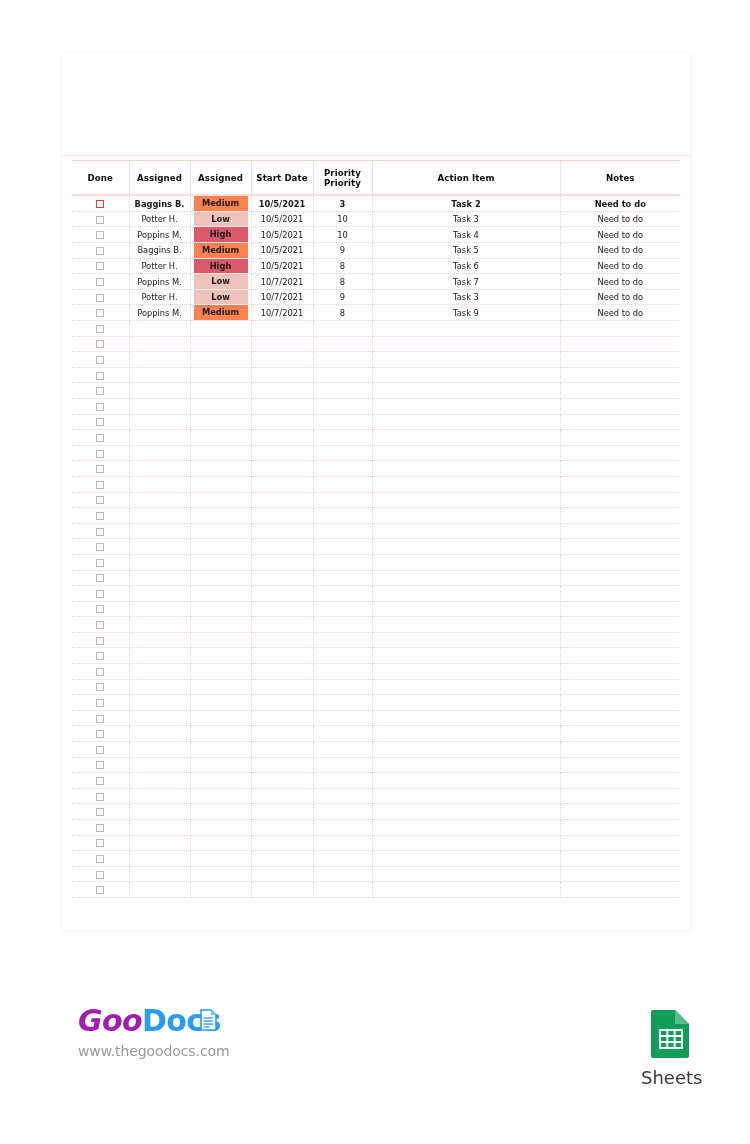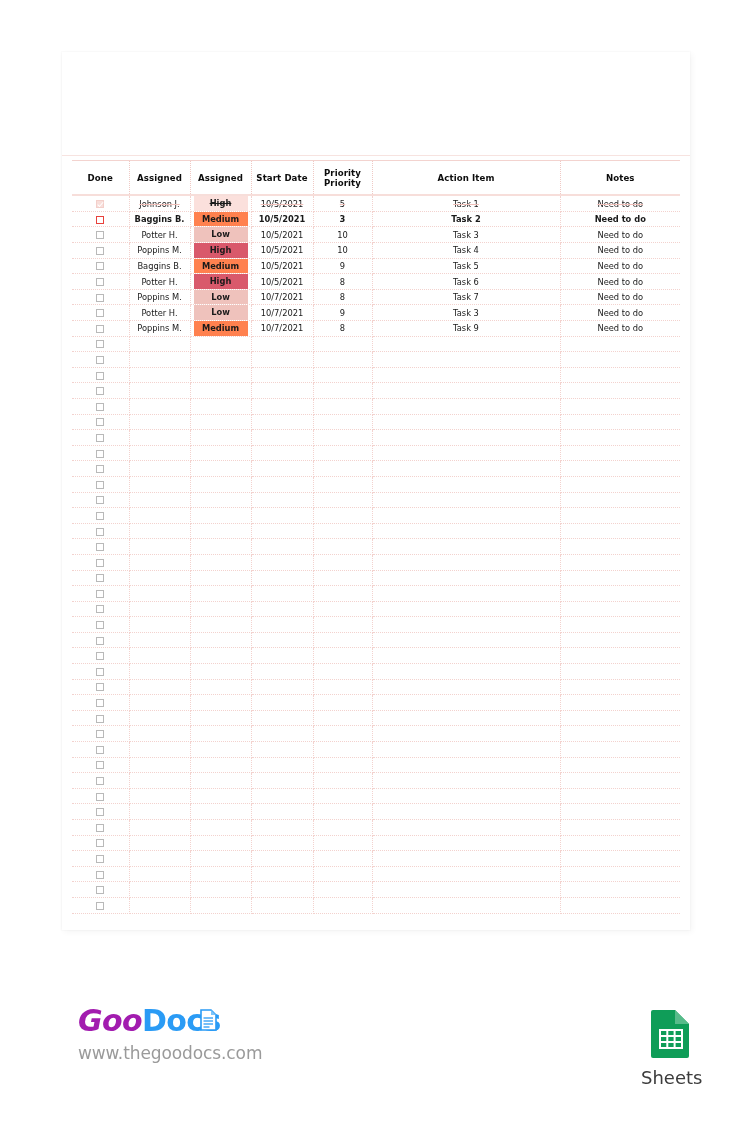--- a/index.html
+++ b/index.html
@@ -183,21 +183,21 @@
   #goodocs-logo .lg-b { color: #2A9BF5; }
   #doc-glyph {
     position: absolute;
     left: 122px;
     top: 3px;
     width: 17px;
     height: 22px;
   }
   #footer-url {
     font-family: "DejaVu Sans", sans-serif;
-    font-size: 17px;
+    font-size: 14px;
     color: #9A9A9A;
     margin-top: 7px;
     letter-spacing: -0.1px;
   }
 
   #sheets-badge {
     position: absolute;
     left: 641px;
     top: 1008px;
     width: 60px;
@@ -235,31 +235,20 @@
         <th>Start Date</th>
         <th>
           <span>Priority</span><br>
           <span>Priority</span>
         </th>
         <th>Action Item</th>
         <th>Notes</th>
       </tr>
     </thead>
     <tbody id="table-body">
-        <tr class="row-done">
-          <td class="cell-done"><span class="cb cb-checked"></span></td>
-          <td class="cell-assigned">Johnson J.</td>
-          <td class="cell-priority">
-            <span class="pri-fill" style="background: rgb(251, 224, 220);">High</span>
-          </td>
-          <td class="cell-start-date">10/5/2021</td>
-          <td class="cell-duration">5</td>
-          <td class="cell-action">Task 1</td>
-          <td class="cell-notes">Need to do</td>
-        </tr>
         <tr class="row-active">
           <td class="cell-done"><span class="cb cb-flagged"></span></td>
           <td class="cell-assigned">Baggins B.</td>
           <td class="cell-priority">
             <span class="pri-fill" style="background: rgb(255, 129, 79);">Medium</span>
           </td>
           <td class="cell-start-date">10/5/2021</td>
           <td class="cell-duration">3</td>
           <td class="cell-action">Task 2</td>
           <td class="cell-notes">Need to do</td>

